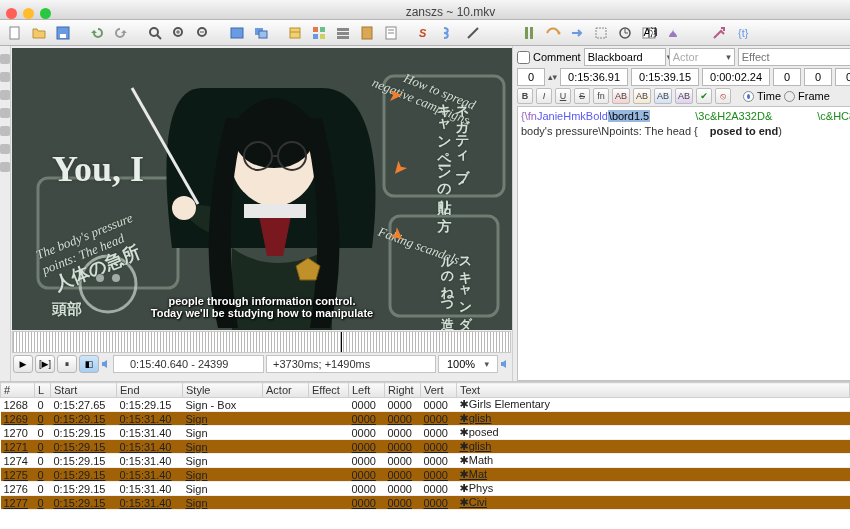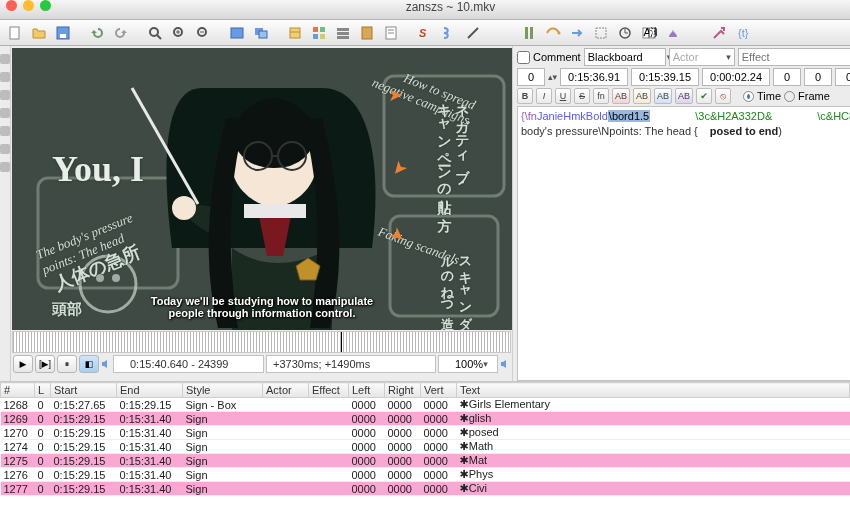--- a/index.html
+++ b/index.html
@@ -1,17 +1,17 @@
 <!DOCTYPE html>
 <html><head>
 <meta charset="utf-8">
 <style>
 * { margin: 0; padding: 0; box-sizing: border-box; font-family: "Lucida Grande", Helvetica, Arial, sans-serif; font-size: 11px; }
 body { width: 850px; height: 529px; background: #ececec; overflow: hidden; display: flex; flex-direction: column; }
-.titlebar { height: 20px; background: linear-gradient(#f6f6f6,#d8d8d8); border-bottom: 1px solid #b5b5b5; display: flex; align-items: flex-start; padding: 0 6px; gap: 6px; }
+.titlebar { height: 20px; background: linear-gradient(#f6f6f6,#d8d8d8); border-bottom: 1px solid #b5b5b5; display: flex; align-items: flex-end; padding: 0 6px; gap: 6px; }
 .traffic { display: flex; gap: 6px; }
 .tl { width: 11px; height: 11px; border-radius: 50%; }
 .tl.r { background: #ff5f57; } .tl.y { background: #ffbd2e; } .tl.g { background: #28c940; }
 .titlebar .title { flex: 1; text-align: center; color: #444; font-size: 12px; }
 .toolbar { height: 26px; background: linear-gradient(#fdfdfd,#e3e3e3); border-bottom: 1px solid #b1b1b1; display: flex; align-items: center; padding: 0 4px; gap: 2px; }
 .tbtn { width: 22px; height: 20px; display: flex; align-items: center; justify-content: center; border-radius: 3px; }
 .tbtn svg { width: 16px; height: 16px; }
 .tsep { width: 8px; }
 .main { flex: 1; display: flex; min-height: 0; }
 .left { width: 14px; background: #ececec; border-right: 1px solid #cfcfcf; display:flex; flex-direction:column; align-items:center; gap:8px; padding-top:8px; }
@@ -25,39 +25,39 @@
 .youi { position:absolute; left:40px; top:100px; color:#e8efe9; font-family: cursive; font-size:36px; font-weight:bold; text-shadow:0 0 3px #333;}
 .arrow { position:absolute; color:#f08030; font-size:18px; }
 .audiotrack { height:22px; margin:1px 1px 0 1px; background:#fff; border:1px solid #c8c8c8; position:relative; overflow:hidden;}
 .audiotrack .wave { position:absolute; inset:0; background: repeating-linear-gradient(90deg,#888 0 1px,#fff 1px 3px); opacity:.6;}
 .audiotrack .cursor { position:absolute; top:0; bottom:0; width:1px; background:#000; left:66%;}
 .playbar { height:22px; display:flex; align-items:center; gap:2px; padding:1px 2px; background:#ececec; }
 .pbtn { width:20px; height:18px; border:1px solid #b7b7b7; border-radius:3px; background:linear-gradient(#fff,#e6e6e6); display:flex; align-items:center; justify-content:center; font-size:9px;}
 .pbtn.on { background:linear-gradient(#cfe6fb,#a7cef2); }
 .timebox { flex:1; height:18px; border:1px solid #c3c3c3; background:#fff; display:flex; align-items:center; padding:0 16px; color:#333;}
 .offsetbox { width:170px; height:18px; border:1px solid #c3c3c3; background:#fff; display:flex; align-items:center; padding:0 6px; color:#333;}
-.zoom { width:60px; height:18px; border:1px solid #c3c3c3; background:#fff; display:flex; align-items:center; justify-content:space-between; padding:0 16px;}
+.zoom { width:60px; height:18px; border:1px solid #c3c3c3; background:#fff; display:flex; align-items:center; justify-content:space-between; padding:0 8px;}
 .right { flex:1; display:flex; flex-direction:column; border-left:1px solid #cfcfcf; padding:2px 2px 0 4px; gap:2px; }
 .row { display:flex; align-items:center; gap:3px; }
 input[type=text], .sel { height:18px; border:1px solid #b7b7b7; background:#fff; padding:0 3px; font-size:11px;gap:24px; }
 .sel { display:flex; align-items:center; justify-content:space-between; }
 .chev { color:#555; font-size:9px; }
 .numIn { width:28px; text-align:center; }
 .timeIn { width:68px; text-align:center; }
 .sbtn { min-width:16px; height:16px; border:1px solid #bdbdbd; border-radius:2px; background:linear-gradient(#fff,#eaeaea); display:flex; align-items:center; justify-content:center; font-size:9px; color:#444; padding:0 2px;}
 .sbtn.red { color:#b02222;} .sbtn.green{ color:#178a17;}
 .radio { width:11px; height:11px; border:1px solid #888; border-radius:50%; display:inline-flex; align-items:center; justify-content:center;}
 .radio.sel::after { content:""; width:5px; height:5px; border-radius:50%; background:#3a76d2;}
 .editArea { flex:1; background:#fff; border:1px solid #c3c3c3; font-family: Menlo, monospace; font-size:10.5px; padding:2px 3px; line-height:1.35; overflow:auto;}
 .editArea .tag { color:#5a5af0;} .editArea .brace { color:#9a60c0;} .editArea .bord { background:#98b8e0; color:#000; padding:0 1px;} .editArea .hex { color:#1a8a1a;margin-left:45px;} .editArea .num { color:#c0600a;text-align:right;} .editArea .plain { color:#333;} .editArea .bold { font-weight:bold; color:#222;padding-left:12px;}
 .grid { height:148px; background:#fff; border-top:1px solid #c7c7c7; overflow:auto; font-size:10.5px; }
 .grid table { width:100%; border-collapse:collapse; table-layout:fixed; }
 .grid th { background:linear-gradient(#fafafa,#e5e5e5); border:1px solid #cfcfcf; padding:1px 3px; text-align:left; font-weight:normal; color:#333; position:sticky; top:0;}
 .grid td { border-bottom:1px solid #eee; padding:0 3px; white-space:nowrap; overflow:hidden; text-overflow:ellipsis; color:#222;}
-.grid tr.alt td { background:#f9a8d4; }
+.grid tr.alt td { background:#a16207;text-decoration:underline; }
 .vol { width:10px; height:10px; }
 </style>
 </head>
 <body>
 
 <div class="titlebar">
   <div class="traffic">
     <div class="tl r"></div>
     <div class="tl y"></div>
     <div class="tl g"></div>
@@ -290,22 +290,22 @@
       <div class="annot" style="right:50px; top:190px; transform:rotate(20deg);">Faking scandals</div>
       <div class="annotJP" style="left:40px; top:208px; transform:rotate(-22deg);">人体の急所</div>
       <div class="annotJP" style="left:40px; top:252px; font-size:15px;">頭部</div>
       <div class="annotJP" style="right:40px; top:46px; writing-mode:vertical-rl; font-size:14px; white-space:pre;">ネガティブ・
 キャンペーンの貼り方</div>
       <div class="annotJP" style="right:38px; top:200px; writing-mode:vertical-rl; font-size:13px;">スキャンダルのねつ造</div>
       <div class="arrow" style="left:376px; top:36px;">➤</div>
       <div class="arrow" style="left:380px; top:110px; transform:rotate(130deg);">➤</div>
       <div class="arrow" style="left:378px; top:176px; transform:rotate(40deg);">➤</div>
       <div class="subOverlay">
+        <div>people through information control.</div>
         <div>Today we'll be studying how to manipulate</div>
-        <div>people through information control.</div>
       </div>
     </div>
 
     <div class="audiotrack">
       <div class="wave"></div>
       <div class="cursor"></div>
     </div>
 
     <div class="playbar">
       <div class="pbtn">▶</div>
@@ -442,20 +442,33 @@
           <td>0:15:29.15</td>
           <td>0:15:31.40</td>
           <td>Sign</td>
           <td></td>
           <td></td>
           <td>0000</td>
           <td>0000</td>
           <td>0000</td>
           <td>✱posed</td>
         </tr>
+        <tr class="alt">
+          <td>1271</td>
+          <td>0</td>
+          <td>0:15:29.15</td>
+          <td>0:15:31.40</td>
+          <td>Sign</td>
+          <td></td>
+          <td></td>
+          <td>0000</td>
+          <td>0000</td>
+          <td>0000</td>
+          <td>✱glish</td>
+        </tr>
         <tr>
           <td>1274</td>
           <td>0</td>
           <td>0:15:29.15</td>
           <td>0:15:31.40</td>
           <td>Sign</td>
           <td></td>
           <td></td>
           <td>0000</td>
           <td>0000</td>

